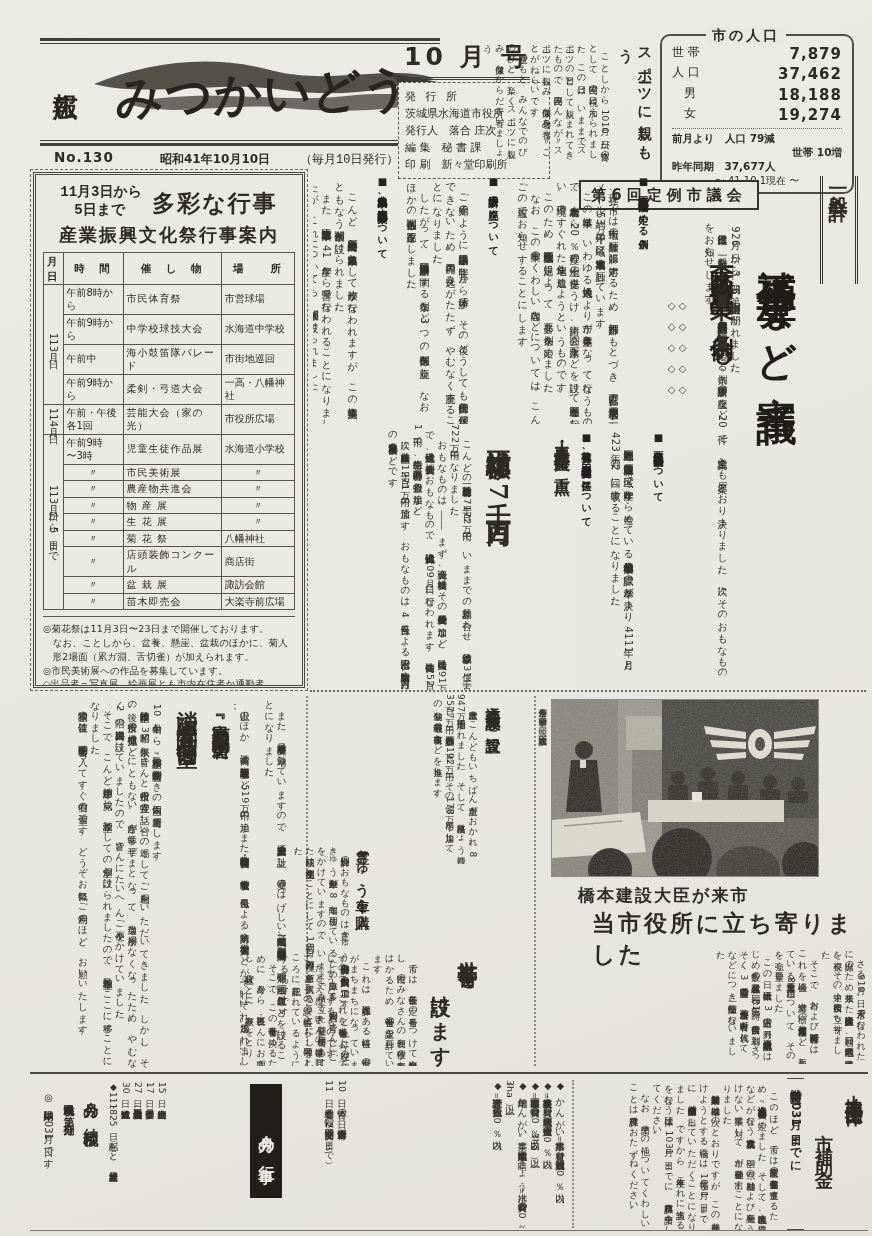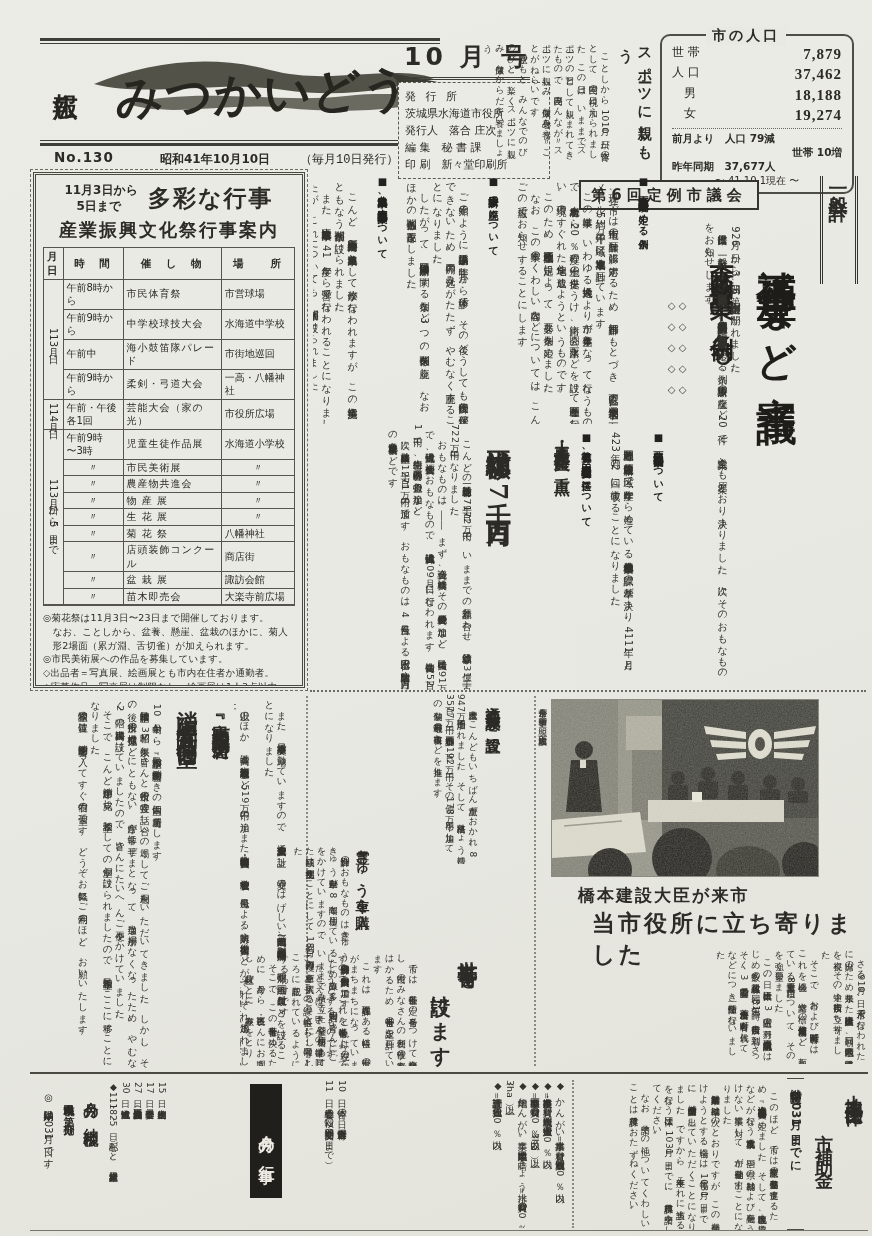--- a/index.html
+++ b/index.html
@@ -19,21 +19,21 @@
   
   .mh-rule-top{border-top:3px solid #3f3e38;border-bottom:1px solid #3f3e38;height:2px;}
   .mh-rule-bot{border-top:1px solid #3f3e38;border-bottom:3px solid #3f3e38;height:2px;}
   .mh-title{font-size:47px;font-weight:bold;color:#26251f;letter-spacing:1px;transform:rotate(-2deg) skewX(-4deg);}
   .mh-pref{font-size:25px;font-weight:bold;line-height:1.15;color:#26251f;}
   
   .pubbox{border:1px dashed #5a594f;padding:5px 6px;font-size:11px;line-height:1.55;text-align:left;background:#ebebe5;}
   
   .popbox{border:2px solid #4f4e46;border-radius:10px;background:#ebebe5;padding:8px 10px 4px;}
   .poprow{display:flex;justify-content:space-between;font-size:12px;line-height:1.35;}
-  .poprow b{font-size:15px;letter-spacing:1px;font-family:Liberation Serif, serif;}
+  .poprow b{font-size:15px;letter-spacing:1px;}
   
   .evbox{border:3px double #4a4a42;outline:1px dashed #6b6a60;outline-offset:2px;background:#eaeae4;padding:8px 7px;box-sizing:border-box;overflow:hidden;}
   .evtable{border-collapse:collapse;width:100%;margin-top:5px;}
   .evtable th,.evtable td{border:1px solid #56544c;padding:1px 3px;font-size:10px;line-height:1.35;}
   .evtable th{font-weight:bold;font-size:10.5px;letter-spacing:2px;}
   .evtable td.datec{font-size:10px;text-align:center;width:16px;padding:2px 1px;}
   .evtable td.ev{font-weight:normal;letter-spacing:1px;}
   .note{font-size:9.5px;line-height:1.45;padding-left:1em;text-indent:-1em;letter-spacing:.2px;}
   
   .kicker{border:2px solid #35342e;font-weight:bold;font-size:15px;letter-spacing:5px;text-align:center;line-height:26px;background:#eaeae4;}
@@ -99,21 +99,21 @@
     </div>
   <div style="border-top:1px dotted #6b6a60;margin:3px 0;"></div>
   <div style="font-size:10.5px;font-weight:bold;">前月より　人口 79減</div>
   <div style="font-size:10.5px;font-weight:bold;text-align:right;">世帯 10増</div>
   <div style="font-size:10.5px;font-weight:bold;">昨年同期　37,677人</div>
   <div style="font-size:10px;text-align:center;">〜 41.10.1現在 〜</div>
 </div>
 
 <div class="abs evbox" style="left:33px;top:172px;width:272px;height:516px;">
   <div style="display:flex;align-items:flex-end;justify-content:center;gap:10px;">
-    <div style="font-size:12px;font-weight:bold;white-space:pre-line;line-height:1.3;">11月3日から
+    <div style="font-size:14px;font-weight:bold;white-space:pre-line;line-height:1.3;font-family:Liberation Mono, monospace;">11月3日から
 　5日まで</div>
     <div style="font-size:23px;font-weight:bold;letter-spacing:2px;">多彩な行事</div>
   </div>
   <div style="font-size:18px;font-weight:bold;letter-spacing:2px;text-align:center;margin-top:4px;">産業振興文化祭行事案内</div>
 
   <table class="evtable">
     <thead>
       <tr>
         <th>月 日</th>
         <th>時　間</th>
@@ -193,21 +193,21 @@
           <td>諏訪会館</td>
         </tr>
       <tr>
           <td style="text-align:center;">〃</td>
           <td class="ev">苗木即売会</td>
           <td>大楽寺前広場</td>
         </tr>
     </tbody>
   </table>
 
-  <div style="margin-top:0;border-top:1px solid #56544c;padding-top:5px;">
+  <div style="margin-top:6px;border-top:1px solid #56544c;padding-top:5px;">
     <div class="note">◎菊花祭は11月3日〜23日まで開催しております。</div>
     <div class="note">　なお、ことしから、盆養、懸崖、盆栽のほかに、菊人形2場面（累ガ淵、舌切雀）が加えられます。</div>
     <div class="note">◎市民美術展への作品を募集しています。</div>
     <div class="note">◇出品者＝写真展、絵画展とも市内在住者か通勤者。</div>
     <div class="note">◇応募作品＝写真展は制限なし。絵画展は1人3点以内。</div>
 
   </div>
 </div>
 
 <div class="abs v h-over" style="left:820px;top:176px;height:104px;">一般会計</div>

